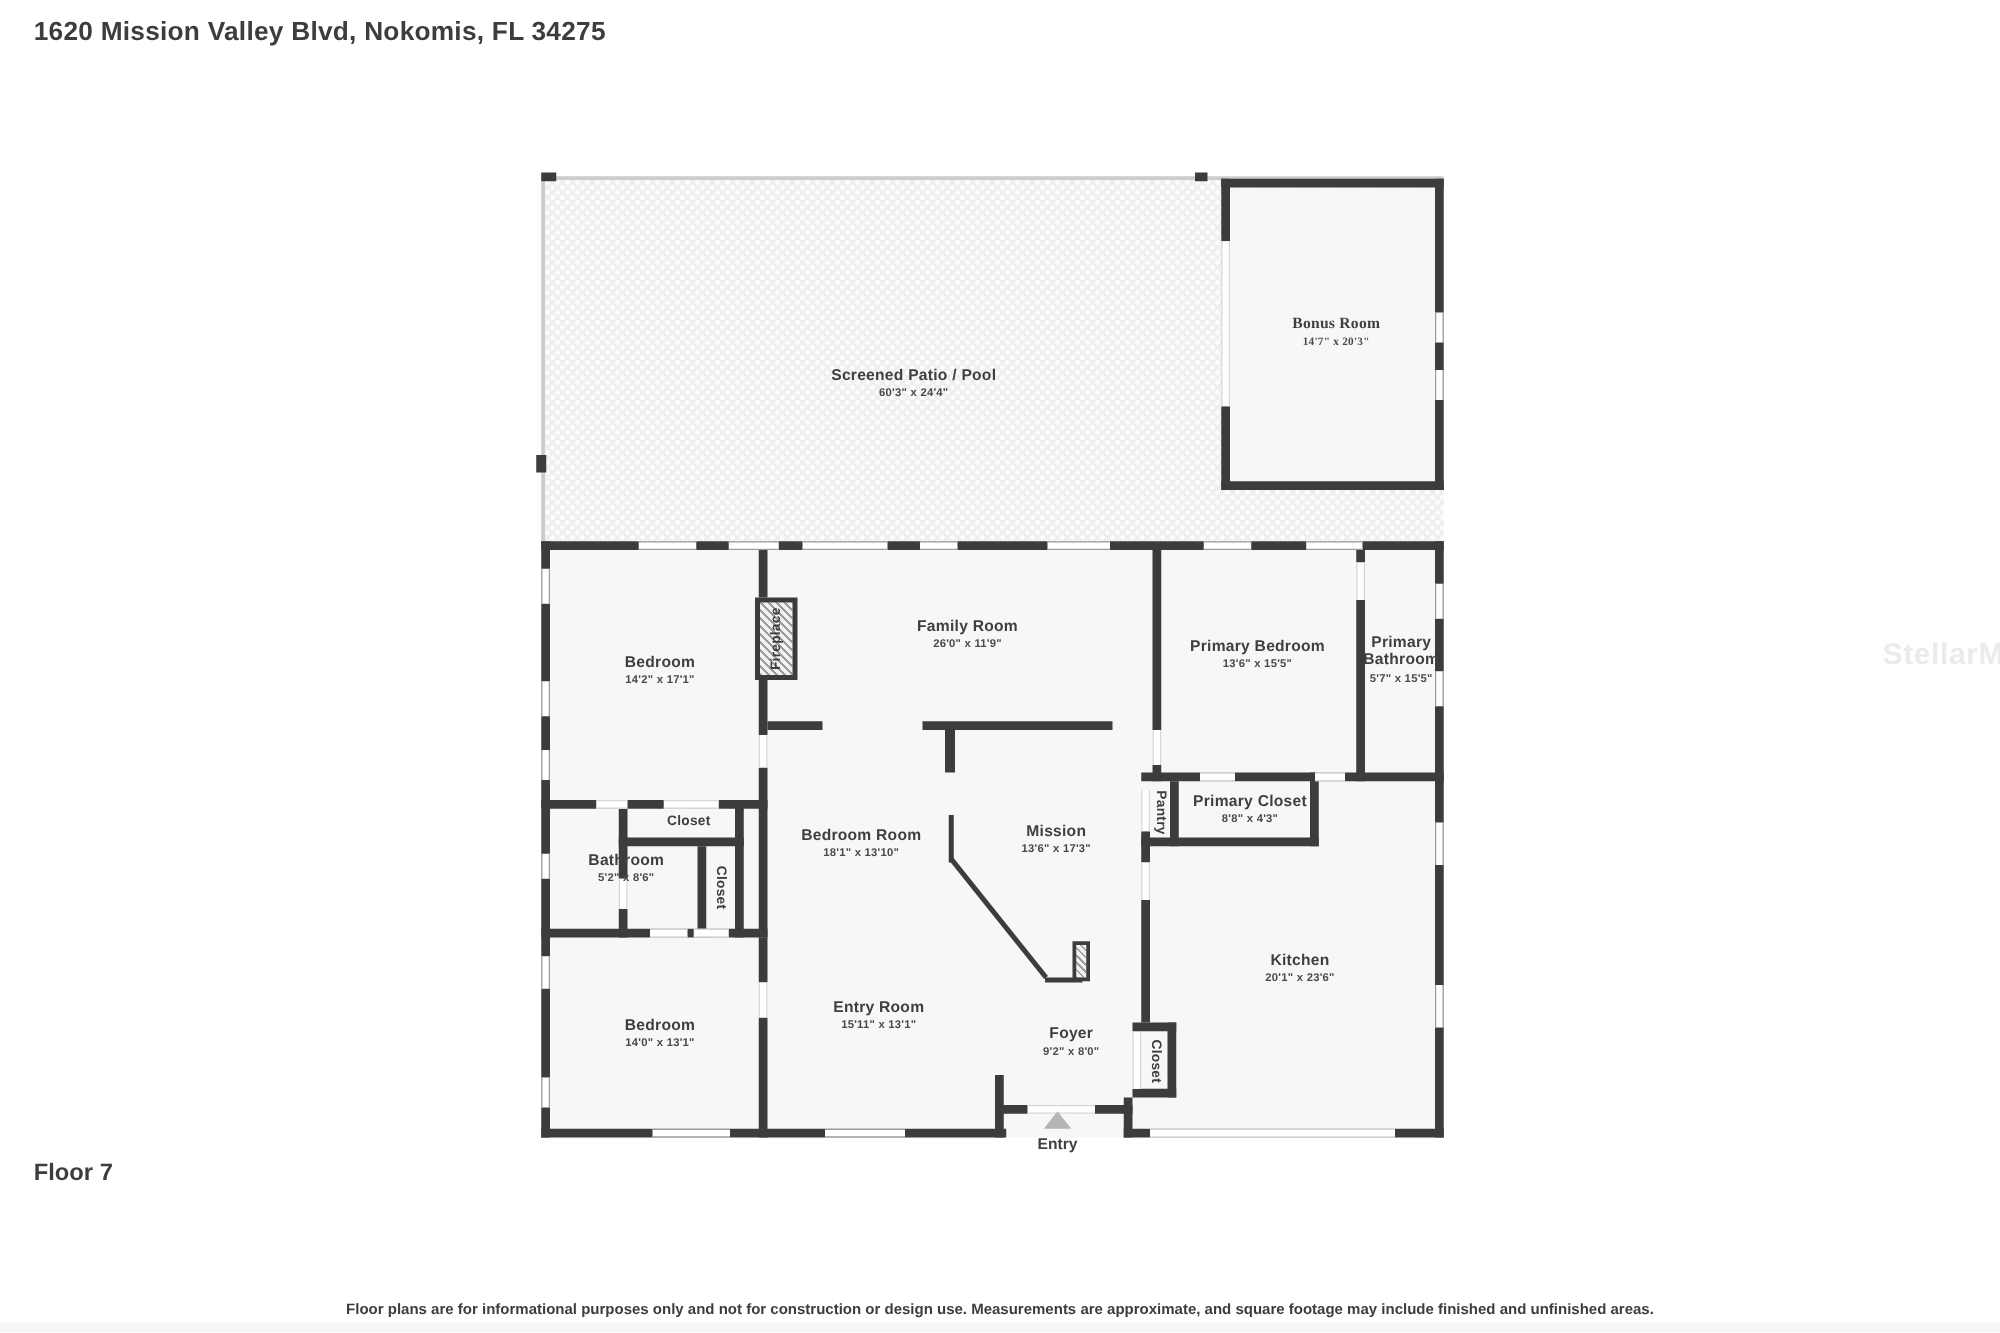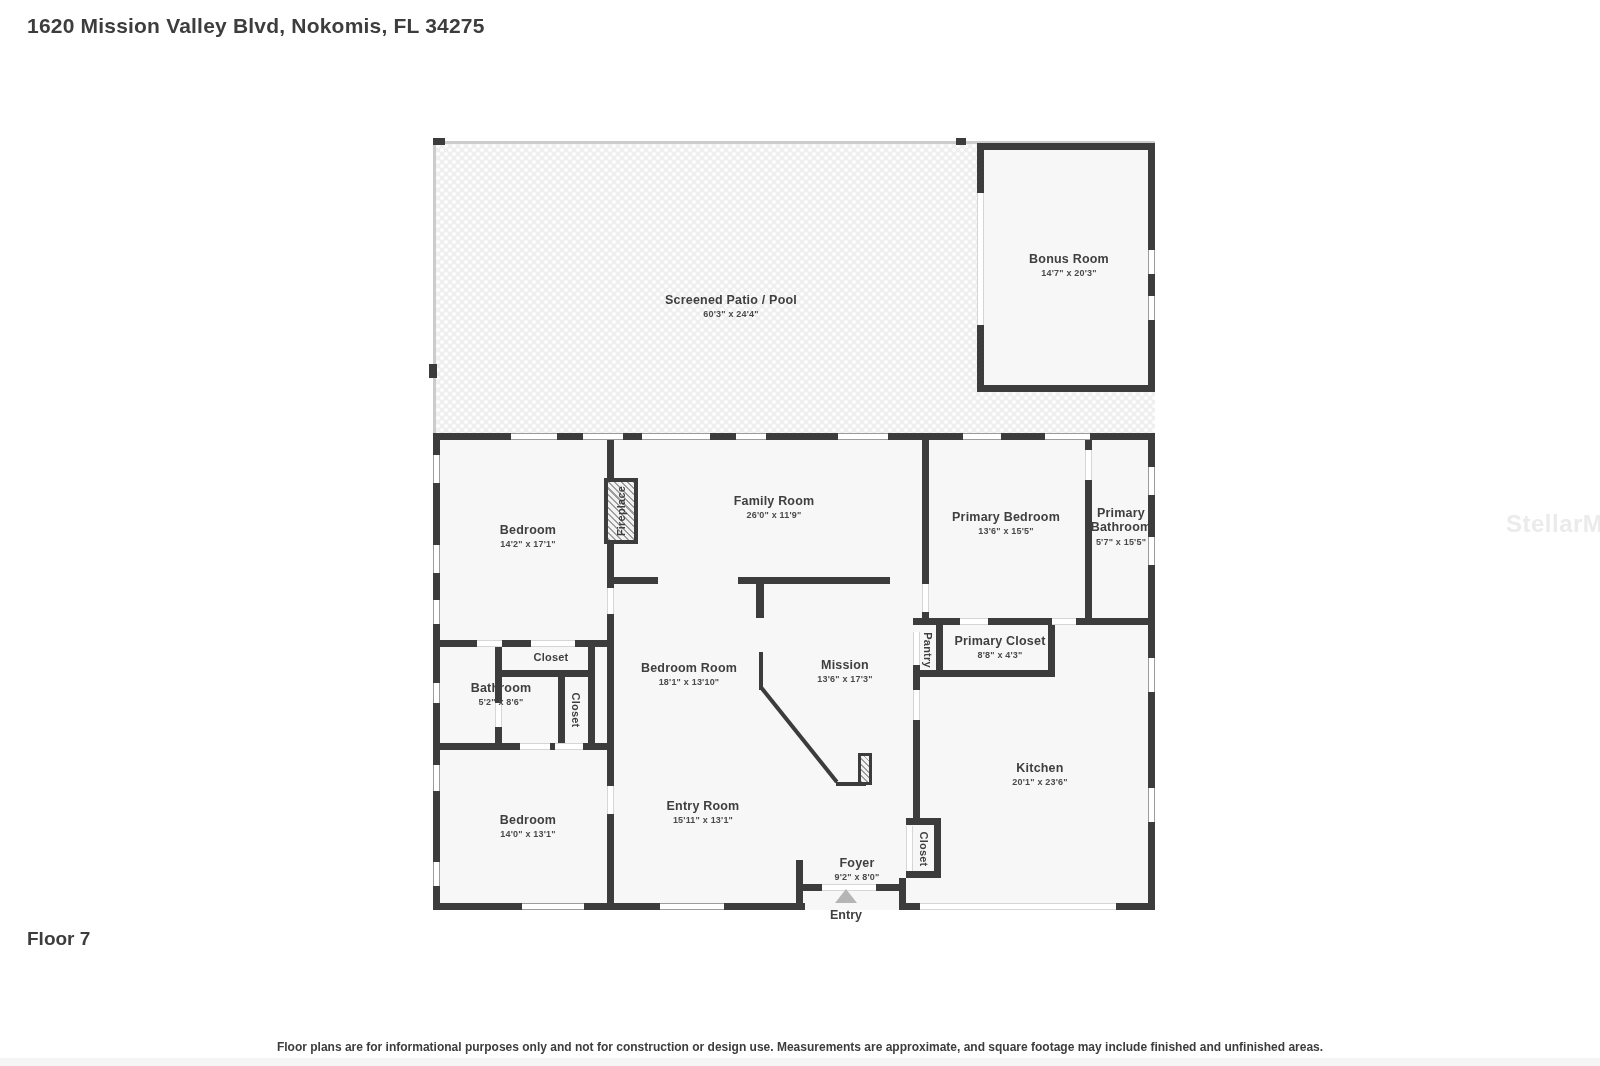--- a/index.html
+++ b/index.html
@@ -163,21 +163,21 @@
     <div class="open-v" style="left: 922px; top: 584px; width: 7px; height: 28px;"></div>
     <div class="open-v" style="left: 1085px; top: 450px; width: 7px; height: 30px;"></div>
     <div class="open-v" style="left: 913px; top: 632px; width: 7px; height: 33px;"></div>
     <div class="open-v" style="left: 913px; top: 690px; width: 7px; height: 30px;"></div>
     <div class="open-v" style="left: 906px; top: 826px; width: 7px; height: 45px;"></div>
     <div class="open-v" style="left: 495px; top: 703px; width: 7px; height: 24px;"></div>
     <div class="room-label" style="left: 731px; top: 306px;">
       <div class="room-name">Screened Patio / Pool</div>
       <div class="room-dims">60'3" x 24'4"</div>
     </div>
-    <div class="room-label" style="left: 1069px; top: 265px;">
+    <div class="room-label" style="left: 1069px; top: 265px; font-family: Liberation Serif, serif;">
       <div class="room-name">Bonus Room</div>
       <div class="room-dims">14'7" x 20'3"</div>
     </div>
     <div class="room-label" style="left: 528px; top: 536px;">
       <div class="room-name">Bedroom</div>
       <div class="room-dims">14'2" x 17'1"</div>
     </div>
     <div class="room-label" style="left: 774px; top: 507px;">
       <div class="room-name">Family Room</div>
       <div class="room-dims">26'0" x 11'9"</div>
@@ -220,21 +220,21 @@
       <div class="room-dims">20'1" x 23'6"</div>
     </div>
     <div class="room-label" style="left: 703px; top: 812px;">
       <div class="room-name">Entry Room</div>
       <div class="room-dims">15'11" x 13'1"</div>
     </div>
     <div class="room-label" style="left: 528px; top: 826px;">
       <div class="room-name">Bedroom</div>
       <div class="room-dims">14'0" x 13'1"</div>
     </div>
-    <div class="room-label" style="left: 857px; top: 833px; margin-top: 36px;">
+    <div class="room-label" style="left: 857px; top: 833px;">
       <div class="room-name">Foyer</div>
       <div class="room-dims">9'2" x 8'0"</div>
     </div>
     <div class="room-label rot-ccw" style="left: 621px; top: 511px;">
       <div class="room-name small">Fireplace</div>
     </div>
     <div class="room-label rot" style="left: 924px; top: 849px;">
       <div class="room-name small">Closet</div>
     </div>
     <div id="entry-marker" style="left: 835px; top: 889px;"></div>

